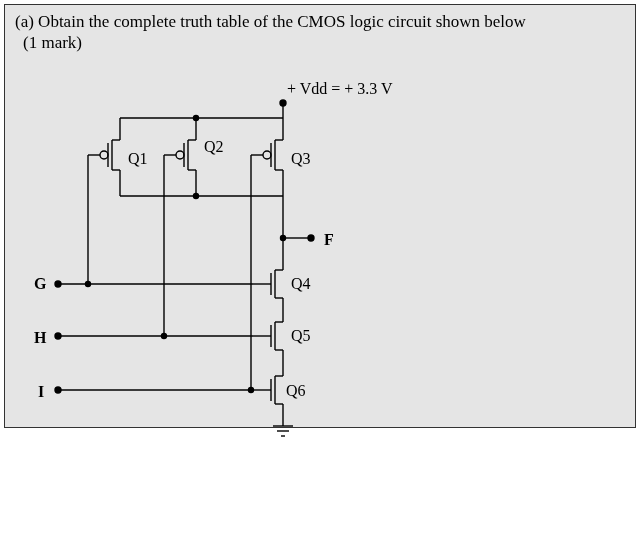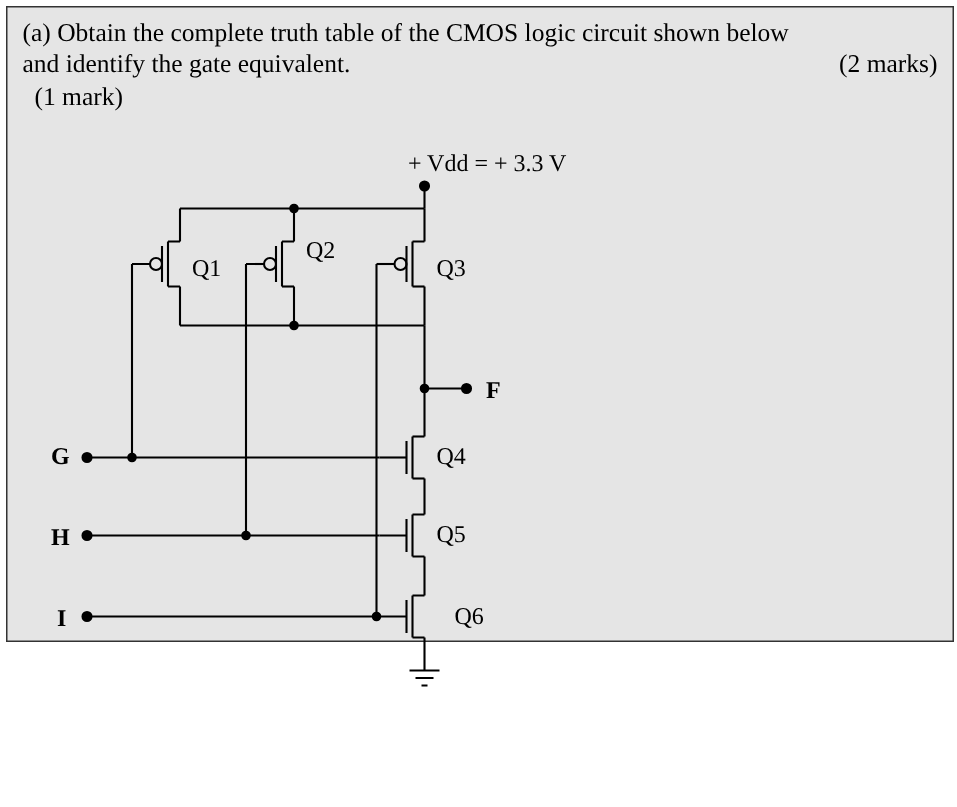--- a/index.html
+++ b/index.html
@@ -46,41 +46,37 @@
 </head>
 <body>
 
 <div class="page">
 
   <div class="question">
     <div class="qline">
       <span>(a) Obtain the complete truth table of the CMOS logic circuit shown below</span>
     </div>
     <div class="qline">
-      <span>and identify the gate equivalent.</span>
-      <span class="marks">(2 marks)</span>
-    </div>
-    <div class="qline">
       <span class="marks">(1 mark)</span>
     </div>
   </div>
 
   <div class="circuit">
 
-    <div class="lbl lbl-small" style="left:267px; top:22px;">+ Vdd = + 3.3 V</div>
+    <div class="lbl lbl-small" style="left:282px; top:22px;">+ Vdd = + 3.3 V</div>
     <div class="lbl" style="left:319px; top:173px;">F</div>
     <div class="lbl" style="left:29px; top:217px;">G</div>
     <div class="lbl" style="left:29px; top:271px;">H</div>
     <div class="lbl" style="left:33px; top:325px;">I</div>
     <div class="lbl lbl-small" style="left:123px; top:92px;">Q1</div>
     <div class="lbl lbl-small" style="left:199px; top:80px;">Q2</div>
     <div class="lbl lbl-small" style="left:286px; top:92px;">Q3</div>
     <div class="lbl lbl-small" style="left:286px; top:217px;">Q4</div>
     <div class="lbl lbl-small" style="left:286px; top:269px;">Q5</div>
-    <div class="lbl lbl-small" style="left:298px; top:324px;">Q6</div>
+    <div class="lbl lbl-small" style="left:281px; top:324px;">Q6</div>
 
     <svg width="630" height="410">
       <g stroke="#000" stroke-width="1.4" fill="none">
 
         <circle cx="278" cy="45" r="3" fill="#000"></circle>
         <line x1="278" y1="45" x2="278" y2="60"></line>
 
         <line x1="115" y1="60" x2="278" y2="60"></line>
         <circle cx="191" cy="60" r="2.5" fill="#000"></circle>
 

